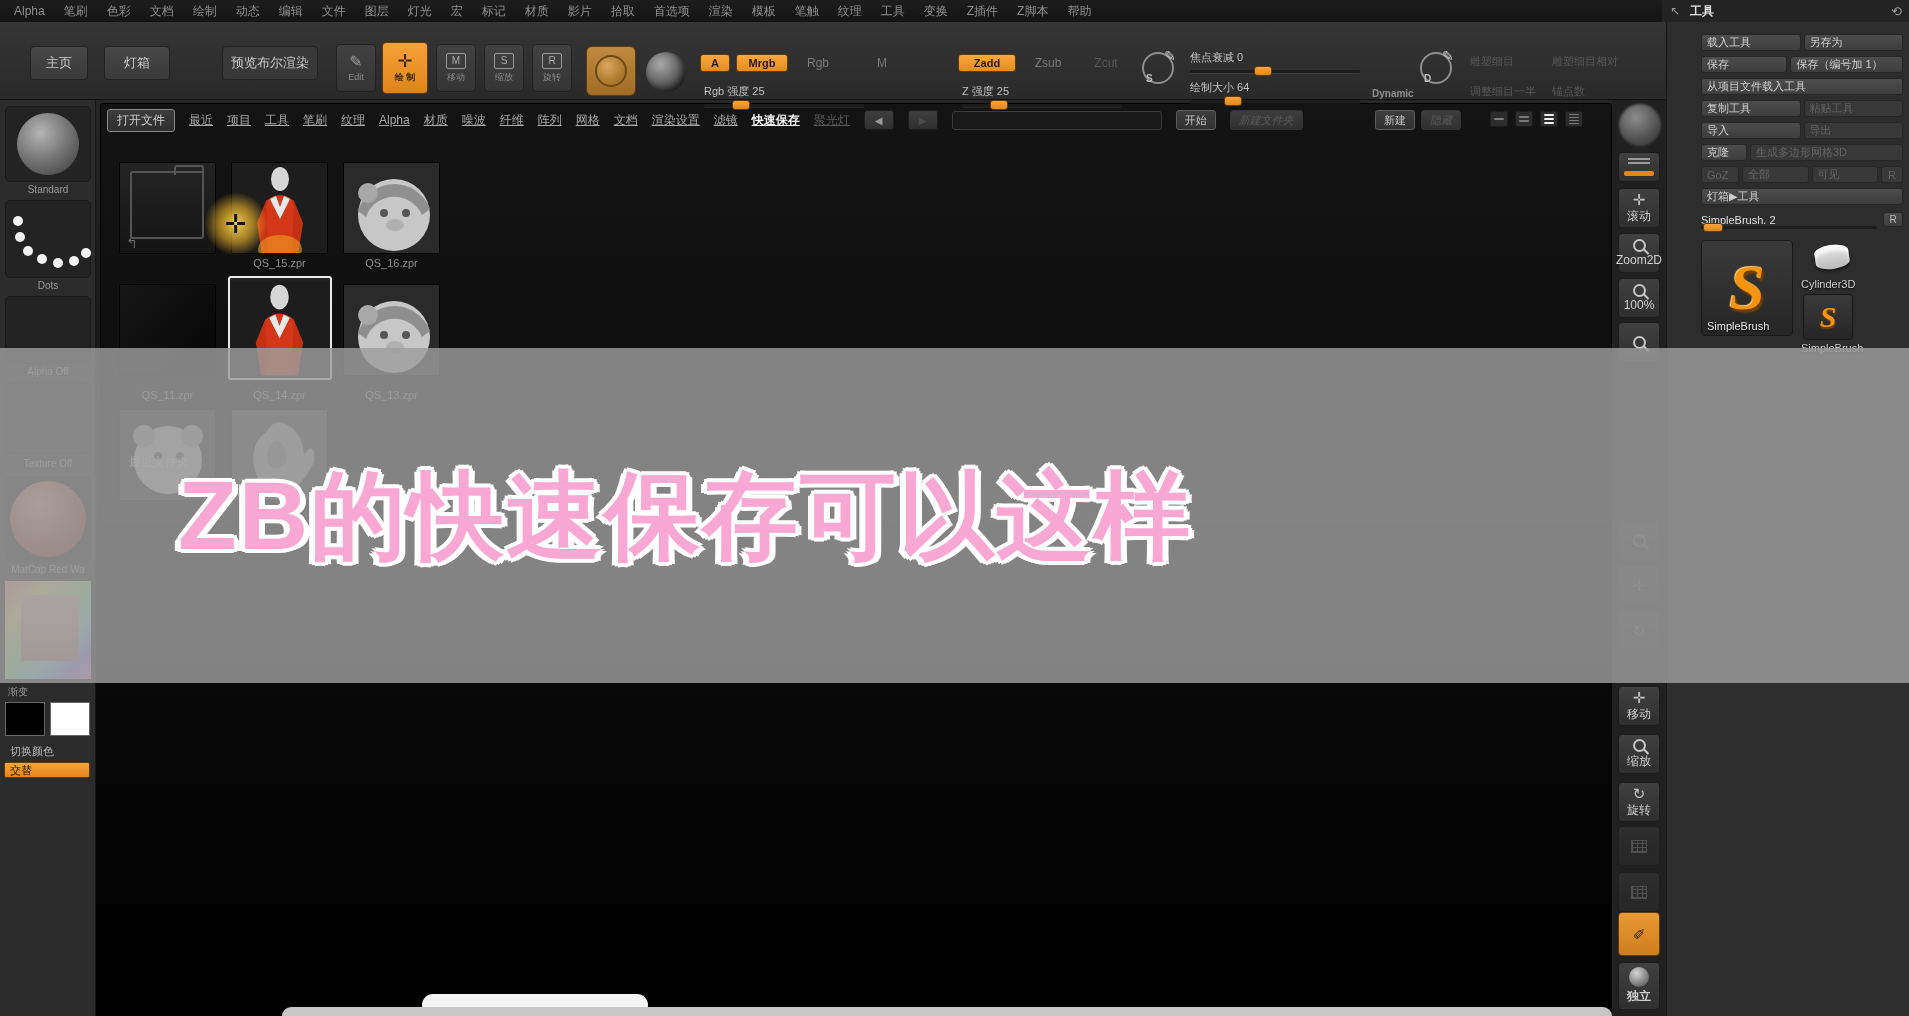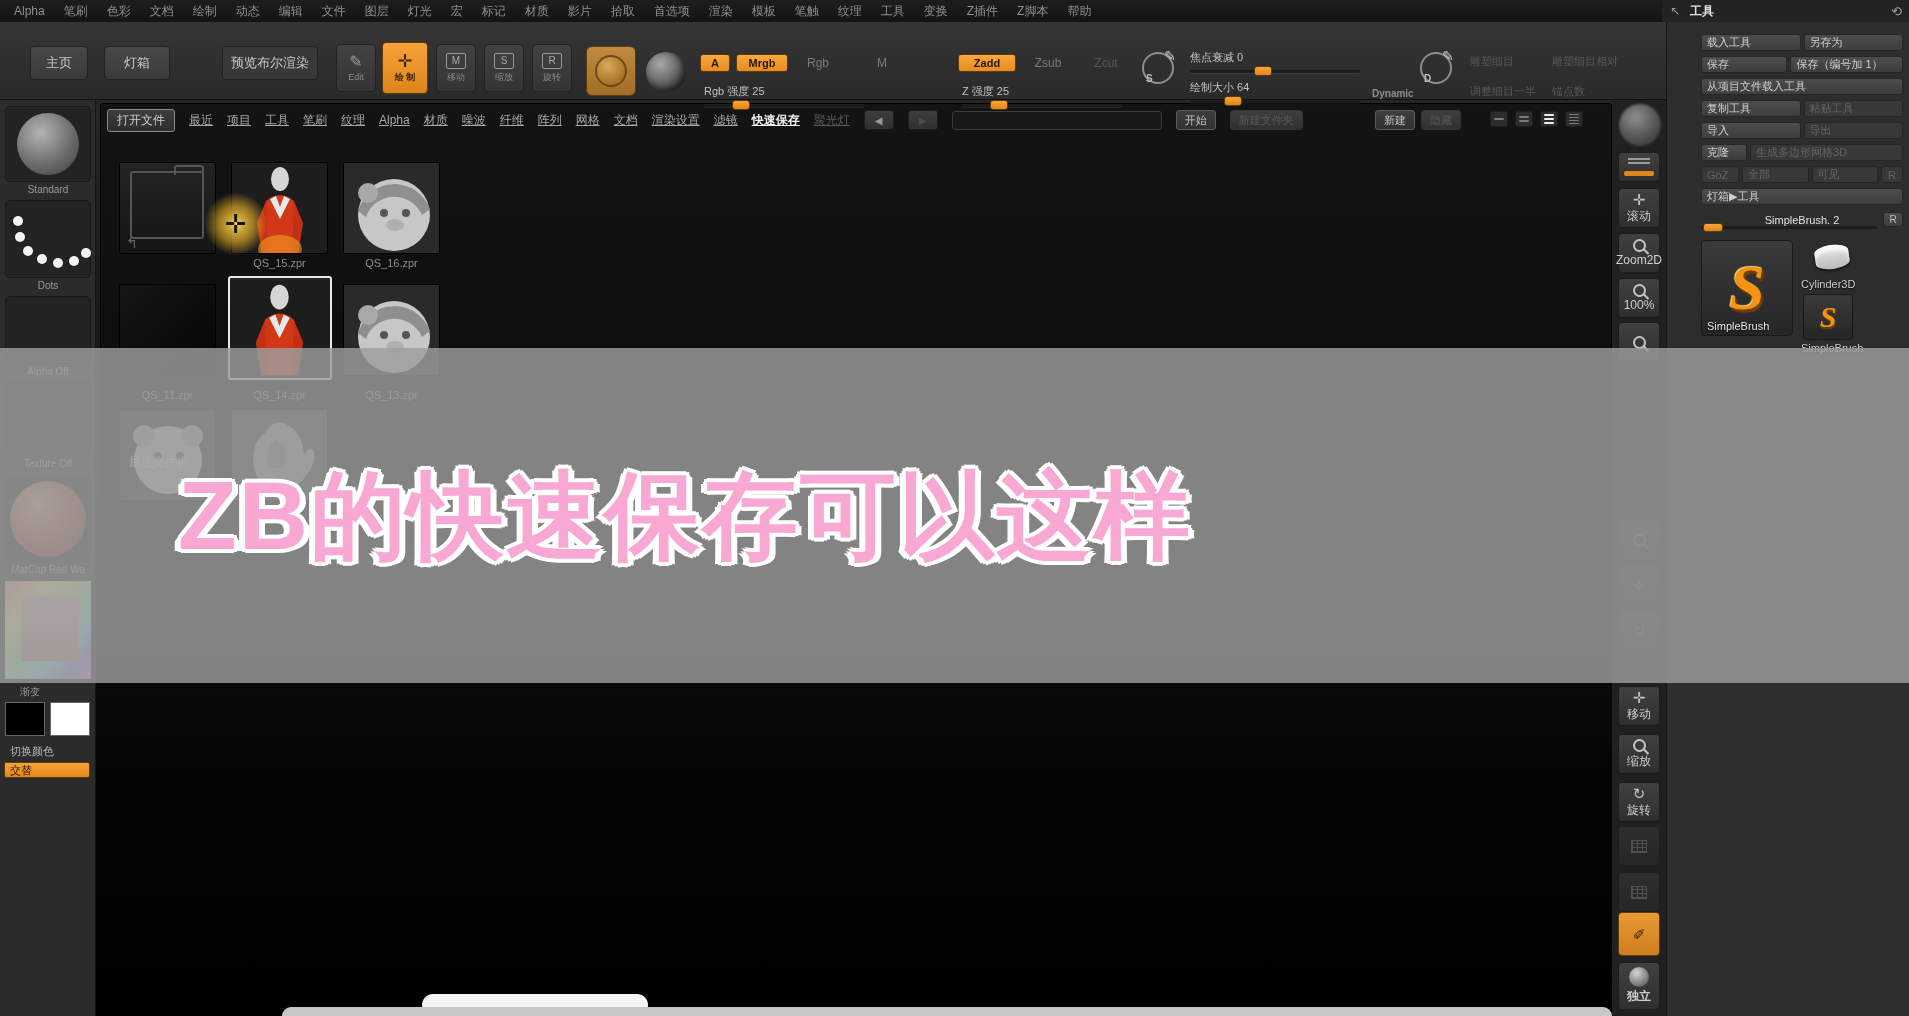--- a/index.html
+++ b/index.html
@@ -69,21 +69,21 @@
   .lb-tab.dim { color:#585858; }
   .lb-navbtn { width:30px; height:20px; background:linear-gradient(#3e3e3e,#303030);
     border:1px solid #1d1d1d; border-radius:3px; color:#999; font-size:10px;
     display:flex; align-items:center; justify-content:center; }
   .lb-navbtn.dim { color:#4c4c4c; }
   #lb-path { width:210px; height:19px; background:#191919; border:1px solid #3c3c3c;
     border-radius:3px; color:#9a9a9a; font-size:11px; padding:0 6px; }
   .lb-word-btn { height:20px; padding:0 8px; background:linear-gradient(#3e3e3e,#303030);
     border:1px solid #5c5c5c; border-radius:3px; color:#c5c5c5; font-size:11px;
     display:flex; align-items:center; }
-  .lb-word-btn.dim { color:#5a5a5a; border-color:#333; }
+  .lb-word-btn.dim { color:#5a5a5a; border-color:#333;font-style:italic; }
   .rows-ico { width:18px; height:16px; border-radius:2px; background:#2c2c2c;
     border:1px solid #1c1c1c; display:flex; flex-direction:column; justify-content:center;
     gap:2px; padding:2px 3px; }
   .rows-ico i { display:block; height:2px; background:#7a7a7a; border-radius:1px; }
   .rows-ico.active i { background:#efefef; }
   .thumb { position:absolute; width:97px; height:92px; background:linear-gradient(#242424,#151515);
     border:1px solid #000; border-radius:2px; overflow:hidden; }
   .thumb.selected { width:104px; height:104px; border:2px solid #e9e9e9; border-radius:3px; }
   .thumb-label { position:absolute; font-size:11px; color:#8d8d8d; width:97px; text-align:center;
     white-space:nowrap; overflow:hidden; }
@@ -133,21 +133,21 @@
   .grid-g { width:16px; height:13px; border:1px solid #8a8a8a;
     background:linear-gradient(#0000,#0000),
       repeating-linear-gradient(0deg,#8a8a8a 0 1px,transparent 1px 4px),
       repeating-linear-gradient(90deg,#8a8a8a 0 1px,transparent 1px 5px); }
   .stripbars { width:22px; height:10px; display:flex; flex-direction:column; gap:2px; }
   .stripbars i { height:2px; background:#9a9a9a; }
   .strip-orange { width:30px; height:5px; background:#e2861a; border-radius:2px; margin-top:3px; }
 
   
   #tool-tray { position:absolute; left:1666px; top:22px; width:243px; height:994px;
-    background:#2d2d2d; border-left:1px solid #151515; z-index:4;text-align:center; }
+    background:#2d2d2d; border-left:1px solid #151515; z-index:4; }
   #tool-panel { position:absolute; left:34px; top:12px; width:202px; }
   .tp-row { display:flex; gap:3px; margin-bottom:5px; }
   .tp-btn { height:17px; background:linear-gradient(#4d4d4d,#3d3d3d); border:1px solid #262626;
     border-radius:3px; color:#cfcfcf; font-size:11px; display:flex; align-items:center;
     justify-content:flex-start; padding:0 5px; flex:1; white-space:nowrap; overflow:hidden; }
   .tp-btn.dis { color:#646464; background:#383838; }
   .tp-btn.small { flex:0 0 22px; justify-content:center; padding:0; }
   .tool-slider { position:relative; height:22px; margin-bottom:2px; }
   .tool-slider .name { font-size:11px; color:#e0e0e0; }
   .tool-slider .track { position:absolute; left:0; right:26px; top:16px; height:3px;
@@ -450,21 +450,21 @@
   <div class="ls-label" style="top:266px;">Alpha Off</div>
   <div class="ls-thumb" style="top:282px;height:72px;"></div>
   <div class="ls-label" style="top:358px;">Texture Off</div>
   <div class="ls-thumb" style="top:376px;height:86px;background:#262020;">
     <div class="sphere" style="width:76px;height:76px;background:radial-gradient(circle at 38% 30%, #e0a289, #a2523c 55%, #672f23);"></div>
   </div>
   <div class="ls-label" style="top:464px;">MatCap Red Wa</div>
   <div class="abs" style="left:4px;top:480px;width:88px;height:100px;background:linear-gradient(135deg,#ef8d8d,#efe08d 25%,#9de59d 50%,#8ddce5 68%,#9a8def 84%,#ef8dc8);border:1px solid #222;">
     <div class="abs" style="left:16px;top:14px;width:58px;height:66px;background:linear-gradient(#ddbcb2,#bd8d82);"></div>
   </div>
-  <div class="ls-label" style="top:585px;text-align:left;padding-left:20px;">渐变</div>
+  <div class="ls-label" style="top:585px;text-align:left;padding-left:8px;">渐变</div>
   <div class="swatch" style="left:5px;top:602px;background:#000;"></div>
   <div class="swatch" style="left:50px;top:602px;background:#fff;"></div>
   <div class="ls-label" style="top:644px;text-align:left;padding-left:10px;font-size:11px;color:#b5b5b5;">切换颜色</div>
   <div class="alt-btn" style="top:662px;">交替</div>
 </div>
 
 <div id="right-strip">
   <div class="sphere abs" style="left:7px;top:4px;width:42px;height:42px;background:radial-gradient(circle at 40% 32%, #8d8d8d, #4f4f4f 60%, #2c2c2c);filter:blur(1px);"></div>
   <div class="rs-icon" style="top:52px;height:30px;">
     <div class="stripbars">

